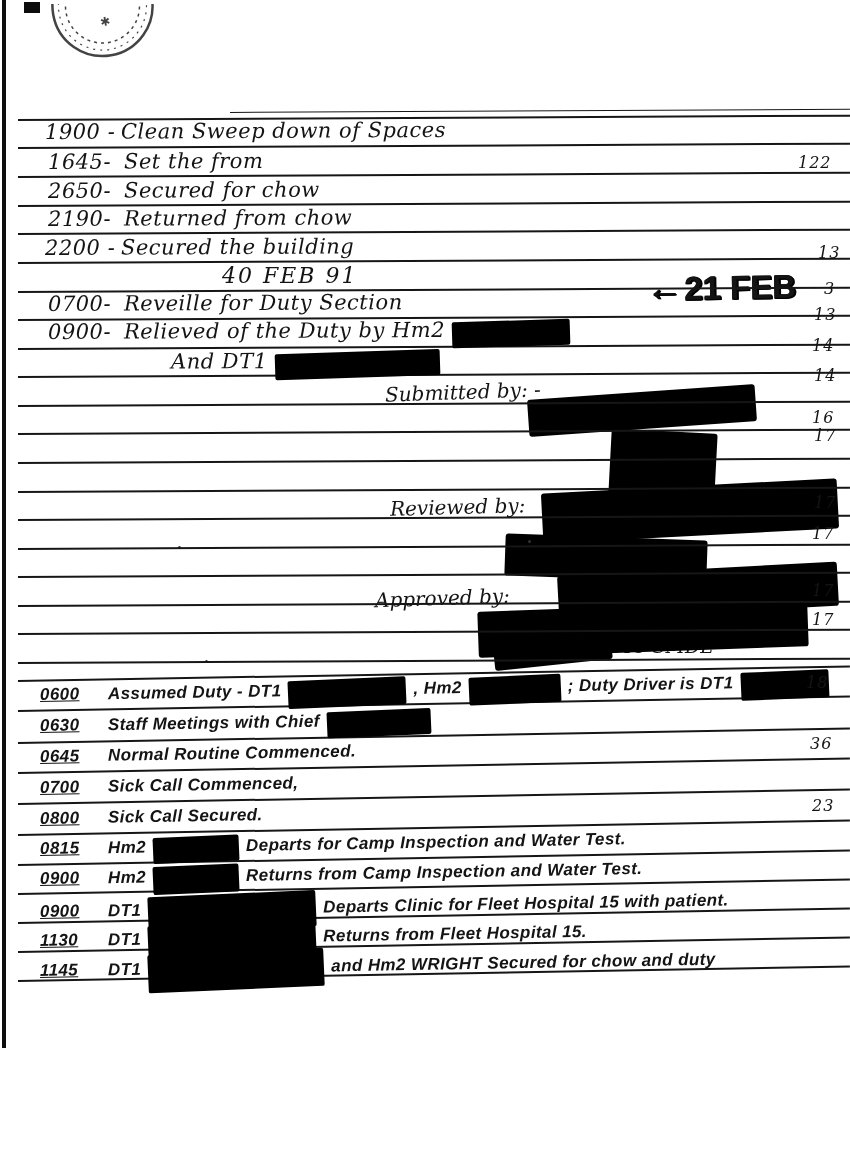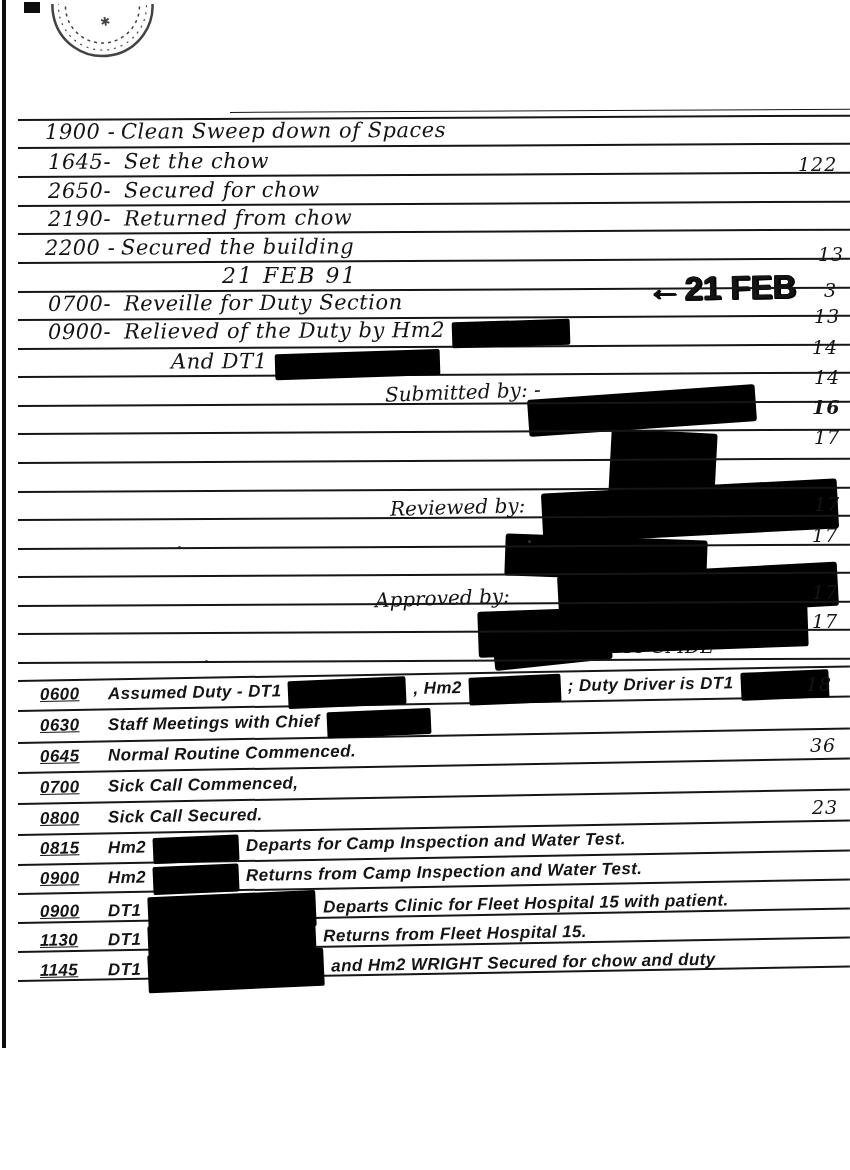--- a/index.html
+++ b/index.html
@@ -24,41 +24,41 @@
           text-shadow:1px 0 0 #000,0 1px 0 #000,1px 1px 0 #000,2px 1px 0 #000;}
   .marker .arrow{font-size:36px;margin-right:2px;}
   
   .pr-row{position:absolute;font-family:"Liberation Sans",sans-serif;font-style:italic;
           font-weight:bold;font-size:17px;letter-spacing:.4px;white-space:nowrap;
           transform:rotate(-1deg);transform-origin:left center;}
   .pr-time{display:inline-block;min-width:68px;text-decoration:underline;}
   .redact{display:inline-block;background:#000;height:26px;vertical-align:middle;
           margin:0 7px -4px 7px;border-radius:2px;transform:rotate(-1.5deg);}
   .blob{position:absolute;background:#000;border-radius:3px;}
-  .mnum{position:absolute;font-style:italic;font-size:19px;letter-spacing:1px;white-space:nowrap;}
+  .mnum{position:absolute;font-style:italic;font-size:16px;letter-spacing:1px;white-space:nowrap;}
   .speck{position:absolute;width:3px;height:3px;background:#333;border-radius:50%;}
 </style>
 </head>
 <body>
 
 <div class="page">
 
   <div class="scan-border-left"></div>
   <div class="scan-corner-mark"></div>
 
   <svg class="stamp" viewBox="0 0 130 60">
     <g transform="rotate(-10 65 5)">
       <circle cx="65" cy="2" r="50" fill="none" stroke="#2a2a2a" stroke-width="2.5"></circle>
       <circle cx="65" cy="2" r="37" fill="none" stroke="#2a2a2a" stroke-width="1.5" stroke-dasharray="3 4"></circle>
       <circle cx="65" cy="2" r="44" fill="none" stroke="#2a2a2a" stroke-width="1.2" stroke-dasharray="2 5"></circle>
       <text x="65" y="22" text-anchor="middle" font-size="12" fill="#2a2a2a">✱</text>
     </g>
   </svg>
 
-  <div class="date-inline" style="left:222px;top:263px">21 FEB 91</div>
+  <div class="date-inline" style="left:222px;top:263px">40 FEB 91</div>
 
   <div class="marker" style="left:646px;top:266px;transform:rotate(-1deg)">
     <span class="arrow">←</span><span>21 FEB</span>
   </div>
 
   <div class="sig-label" style="left:385px;top:380px;transform:rotate(-2deg)">Submitted by: -</div>
   <div class="sig-label" style="left:390px;top:495px;transform:rotate(-1.5deg)">Reviewed by:</div>
   <div class="sig-label" style="left:375px;top:586px;transform:rotate(-2deg)">Approved by:</div>
   <div class="sig-label" style="left:596px;top:635px;font-size:19px">HMC SMDL</div>
 
@@ -101,21 +101,21 @@
       <div class="rline" style="top: 742px; transform: rotate(-1deg);"></div>
       <div class="rline" style="top: 772px; transform: rotate(-1deg);"></div>
       <div class="rline" style="top: 803px; transform: rotate(-1deg);"></div>
       <div class="rline" style="top: 834px; transform: rotate(-1deg);"></div>
       <div class="rline" style="top: 864px; transform: rotate(-1deg);"></div>
       <div class="rline" style="top: 893px; transform: rotate(-1deg);"></div>
       <div class="rline" style="top: 922px; transform: rotate(-1deg);"></div>
       <div class="rline" style="top: 951px; transform: rotate(-1deg);"></div>
       <div class="rline" style="top: 980px; transform: rotate(-1deg);"></div>
       <div class="hw-row" style="left: 45px; top: 120px;"><span class="hw-time">1900 -</span><span>Clean Sweep down of Spaces</span></div>
-      <div class="hw-row" style="left: 48px; top: 150px;"><span class="hw-time">1645-</span><span>Set the chow</span></div>
+      <div class="hw-row" style="left: 48px; top: 150px;"><span class="hw-time">1645-</span><span>Set the from</span></div>
       <div class="hw-row" style="left: 48px; top: 179px;"><span class="hw-time">2650-</span><span>Secured for chow</span></div>
       <div class="hw-row" style="left: 48px; top: 207px;"><span class="hw-time">2190-</span><span>Returned from chow</span></div>
       <div class="hw-row" style="left: 45px; top: 236px;"><span class="hw-time">2200 -</span><span>Secured the building</span></div>
       <div class="hw-row" style="left: 48px; top: 292px;"><span class="hw-time">0700-</span><span>Reveille for Duty Section</span></div>
       <div class="hw-row" style="left: 48px; top: 320px;"><span class="hw-time">0900-</span><span>Relieved of the Duty by Hm2</span><span class="redact" style="width: 118px;"></span></div>
       <div class="hw-row" style="left: 95px; top: 350px;"><span class="hw-time"></span><span>And DT1</span><span class="redact" style="width: 165px;"></span></div>
       <div class="pr-row" style="left: 40px; top: 684px;"><span class="pr-time">0600</span><span>Assumed Duty - DT1</span><span class="redact" style="width: 118px; height: 28px;"></span><span>, Hm2</span><span class="redact" style="width: 92px; height: 28px;"></span><span>; Duty Driver is DT1</span><span class="redact" style="width: 88px; height: 28px;"></span></div>
       <div class="pr-row" style="left: 40px; top: 716px;"><span class="pr-time">0630</span><span>Staff Meetings with Chief</span><span class="redact" style="width: 104px; height: 26px;"></span></div>
       <div class="pr-row" style="left: 40px; top: 747px;"><span class="pr-time">0645</span><span>Normal Routine Commenced.</span></div>
       <div class="pr-row" style="left: 40px; top: 778px;"><span class="pr-time">0700</span><span>Sick Call Commenced,</span></div>
@@ -124,21 +124,21 @@
       <div class="pr-row" style="left: 40px; top: 868px;"><span class="pr-time">0900</span><span>Hm2</span><span class="redact" style="width: 86px; height: 28px;"></span><span>Returns from Camp Inspection and Water Test.</span></div>
       <div class="pr-row" style="left: 40px; top: 897px;"><span class="pr-time">0900</span><span>DT1</span><span class="redact" style="width: 168px; height: 36px;"></span><span>Departs Clinic for Fleet Hospital 15 with patient.</span></div>
       <div class="pr-row" style="left: 40px; top: 926px;"><span class="pr-time">1130</span><span>DT1</span><span class="redact" style="width: 168px; height: 36px;"></span><span>Returns from Fleet Hospital 15.</span></div>
       <div class="pr-row" style="left: 40px; top: 955px;"><span class="pr-time">1145</span><span>DT1</span><span class="redact" style="width: 176px; height: 38px;"></span><span>and Hm2 WRIGHT Secured for chow and duty</span></div>
       <div class="mnum" style="left: 798px; top: 153px;">122</div>
       <div class="mnum" style="left: 818px; top: 243px;">13</div>
       <div class="mnum" style="left: 824px; top: 279px;">3</div>
       <div class="mnum" style="left: 814px; top: 305px;">13</div>
       <div class="mnum" style="left: 812px; top: 336px;">14</div>
       <div class="mnum" style="left: 814px; top: 366px;">14</div>
-      <div class="mnum" style="left: 812px; top: 396px; font-weight: bold;">16</div>
+      <div class="mnum" style="left: 812px; top: 408px;">16</div>
       <div class="mnum" style="left: 814px; top: 426px;">17</div>
       <div class="mnum" style="left: 814px; top: 493px;">17</div>
       <div class="mnum" style="left: 812px; top: 524px;">17</div>
       <div class="mnum" style="left: 812px; top: 581px;">17</div>
       <div class="mnum" style="left: 812px; top: 610px;">17</div>
       <div class="mnum" style="left: 806px; top: 673px;">18</div>
       <div class="mnum" style="left: 810px; top: 734px;">36</div>
       <div class="mnum" style="left: 812px; top: 796px;">23</div>
     </div>
 </div>

